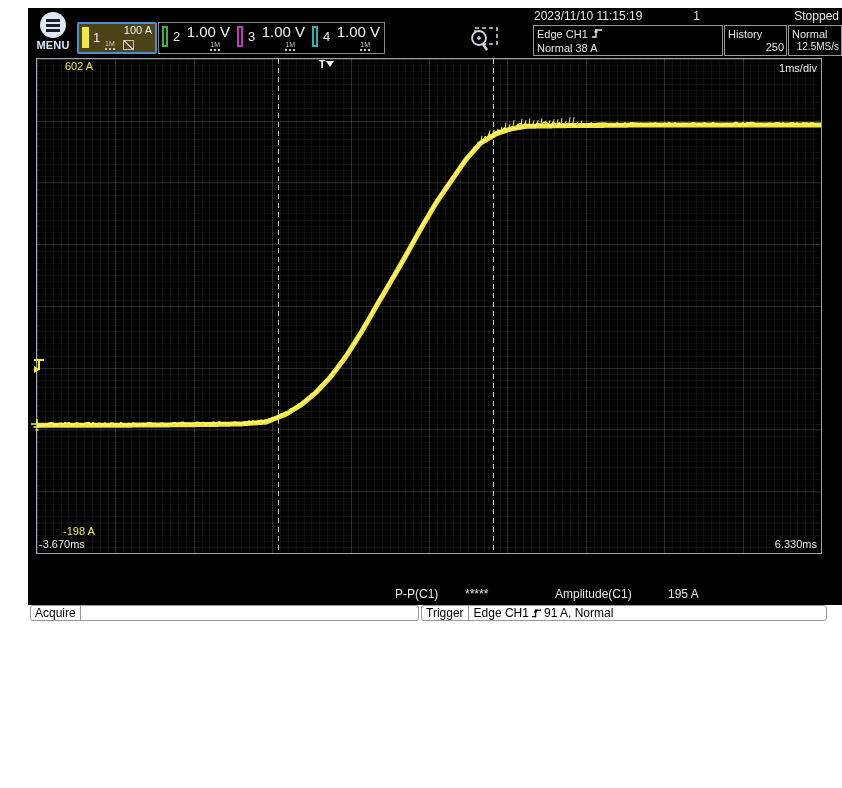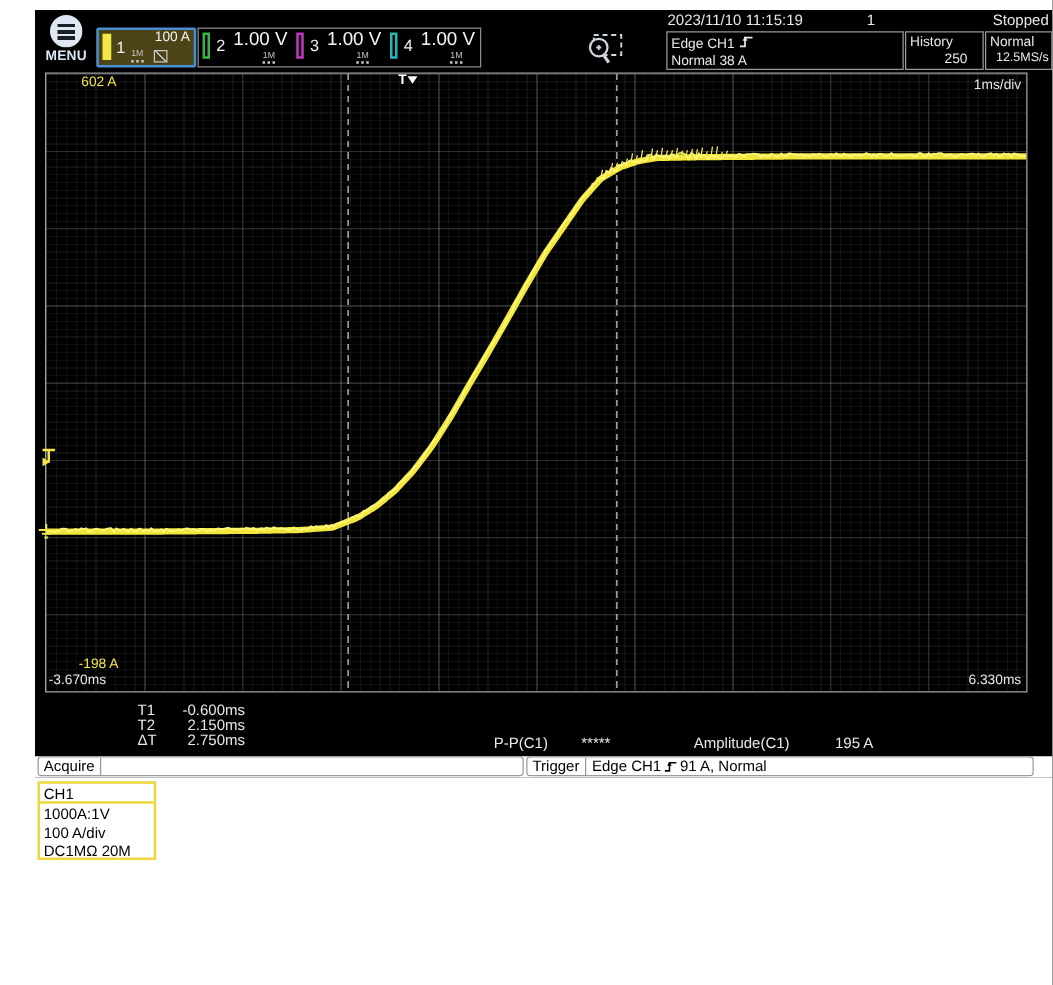--- a/index.html
+++ b/index.html
@@ -35,21 +35,21 @@
   .skew-icon { left:44px; bottom:2px; width:11px; height:10px; border:1px solid #c8c8c8;
     background:linear-gradient(45deg, transparent 44%, #c8c8c8 44% 56%, transparent 56%); }
 
   .zoom-icon { left:440px; top:18px; }
   .dt-text { left:506px; top:1px; font-size:12px; }
   .acq-count { left:600px; top:1px; width:72px; text-align:right; font-size:12px; }
   .run-state { right:3px; top:1px; font-size:12px; }
   .tbar-box { border:1px solid #989898; font-size:11px; line-height:14px; padding:1px 3px; height:31px; top:17px; }
   .trig-box { left:505px; width:190px; }
   .hist-box { left:696px; width:63px; }
-  .hist-box .v { position:absolute; right:12px; bottom:1px;text-align:center; }
+  .hist-box .v { position:absolute; right:2px; bottom:1px;text-align:center; }
   .rate-box { left:760px; width:54px; }
   .rate-box .v { position:absolute; right:2px; bottom:1px; font-size:10px; }
   .edge-icon { display:inline-block; vertical-align:-1px; }
 
   
   .plot { left:8px; top:50px; width:786px; height:496px; border:1px solid #9aa2aa; background:#000;
     background-image:
       repeating-linear-gradient(to right, rgba(255,255,255,.055) 0 1px, transparent 1px 7.84px),
       repeating-linear-gradient(to bottom, rgba(255,255,255,.055) 0 1px, transparent 1px 6.18px),
       repeating-linear-gradient(to right, rgba(255,255,255,.12) 0 1px, transparent 1px 78.4px),
@@ -209,34 +209,20 @@
     </span>
     <span class="abs" style="left:2px; top:411px;">
       <svg width="14" height="14" viewBox="0 0 14 14">
         <line x1="7" y1="0" x2="7" y2="5" stroke="#f2e648" stroke-width="1.6"></line>
         <line x1="1" y1="5" x2="13" y2="5" stroke="#f2e648" stroke-width="1.6"></line>
         <line x1="3.5" y1="8" x2="10.5" y2="8" stroke="#f2e648" stroke-width="1.6"></line>
         <line x1="5.5" y1="11" x2="8.5" y2="11" stroke="#f2e648" stroke-width="1.6"></line>
       </svg>
     </span>
 
-    <div class="abs meas-rows">
-      <div class="r">
-          <span class="l">T1</span>
-          <span class="v">-0.600ms</span>
-        </div>
-      <div class="r">
-          <span class="l">T2</span>
-          <span class="v">2.150ms</span>
-        </div>
-      <div class="r">
-          <span class="l">ΔT</span>
-          <span class="v">2.750ms</span>
-        </div>
-    </div>
     <span class="abs meas-bottom" style="left:367px;">P-P(C1)</span>
     <span class="abs meas-bottom" style="left:437px;">*****</span>
     <span class="abs meas-bottom" style="left:527px;">Amplitude(C1)</span>
     <span class="abs meas-bottom" style="left:640px;">195 A</span>
 
     <div class="abs statusbar">
       <div class="sb-box" style="left:2px; width:389px;gap:40px;">
         <span class="sb-label">Acquire</span>
       </div>
       <div class="sb-box" style="left:393px; width:406px;">
@@ -248,20 +234,14 @@
               <polyline points="1,10 5,10 5,3 11,3" fill="none" stroke="#000" stroke-width="1.4"></polyline>
               <polygon points="3,5.5 7,5.5 5,2" fill="#000"></polygon>
             </svg>
             </span>
           <span>91 A, Normal</span>
         </span>
       </div>
     </div>
   </div>
 
-  <div class="ch-info">
-    <div class="title">CH1</div>
-    <div class="line">1000A:1V</div>
-    <div class="line">100 A/div</div>
-    <div class="line">DC1MΩ 20M</div>
-  </div>
 
 </div>
 
 </body></html>

